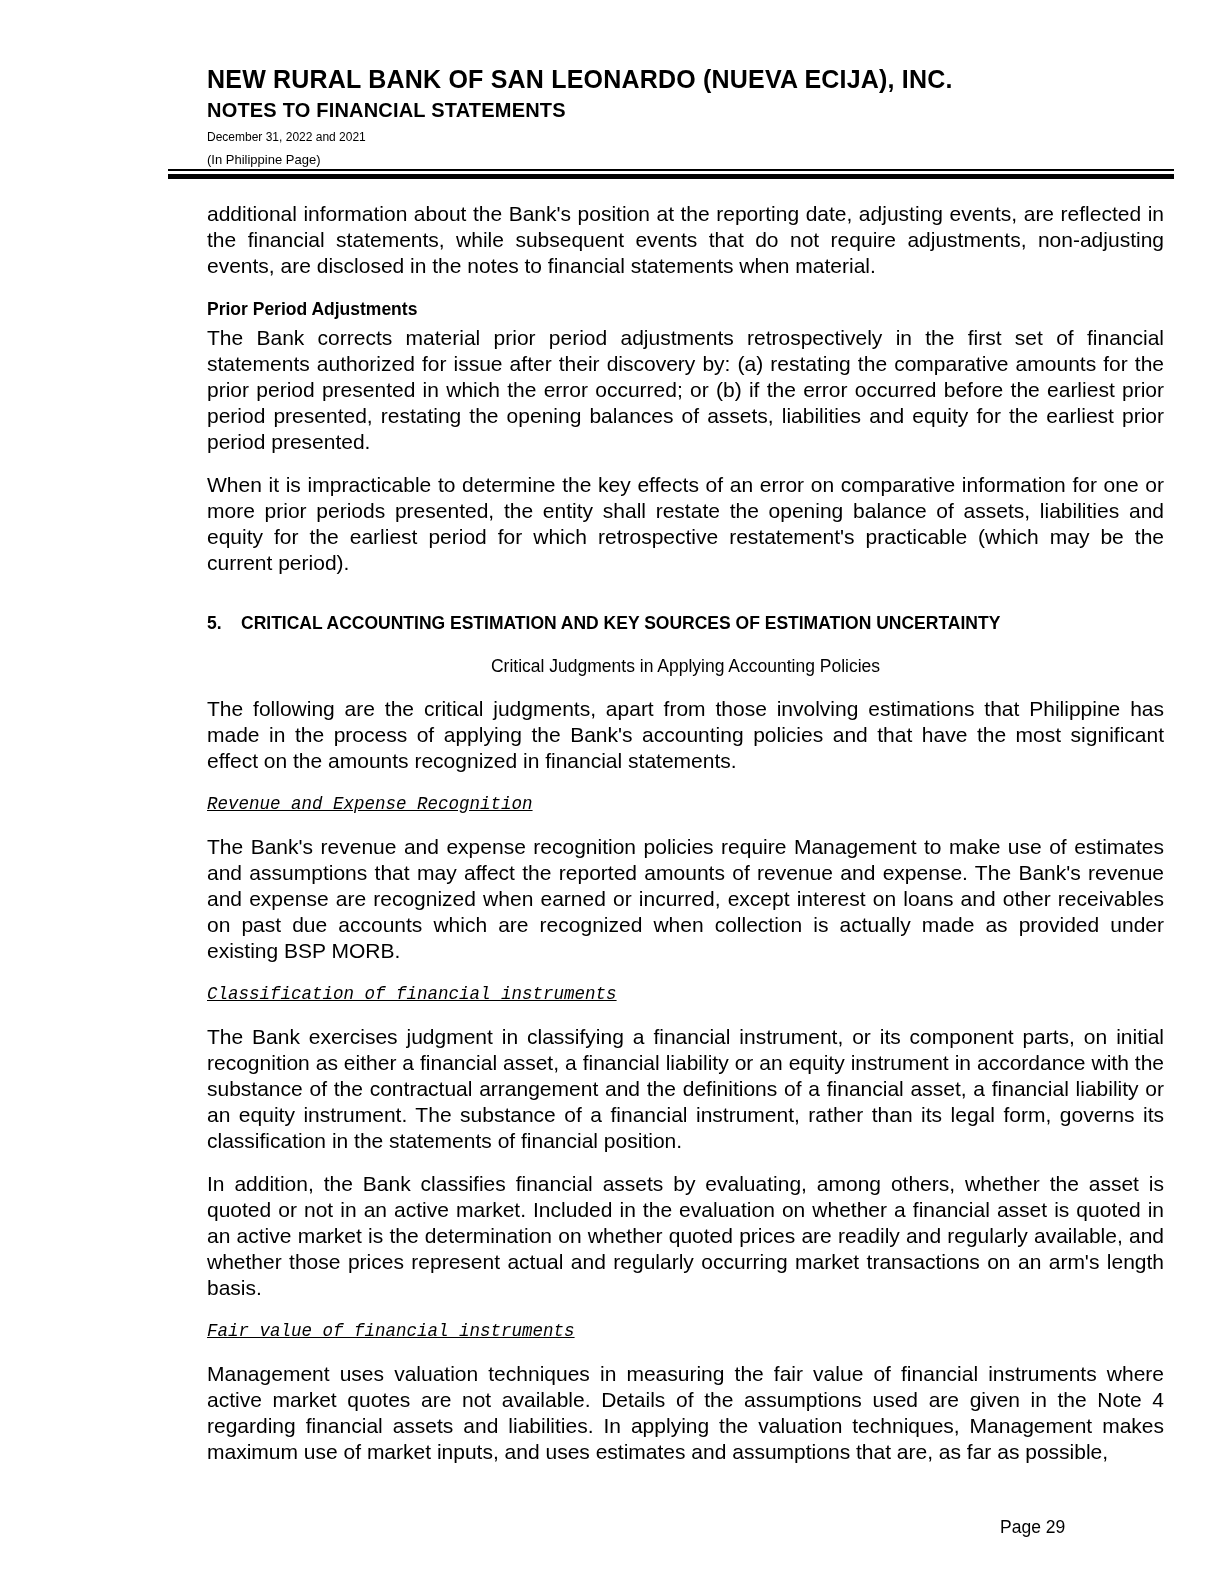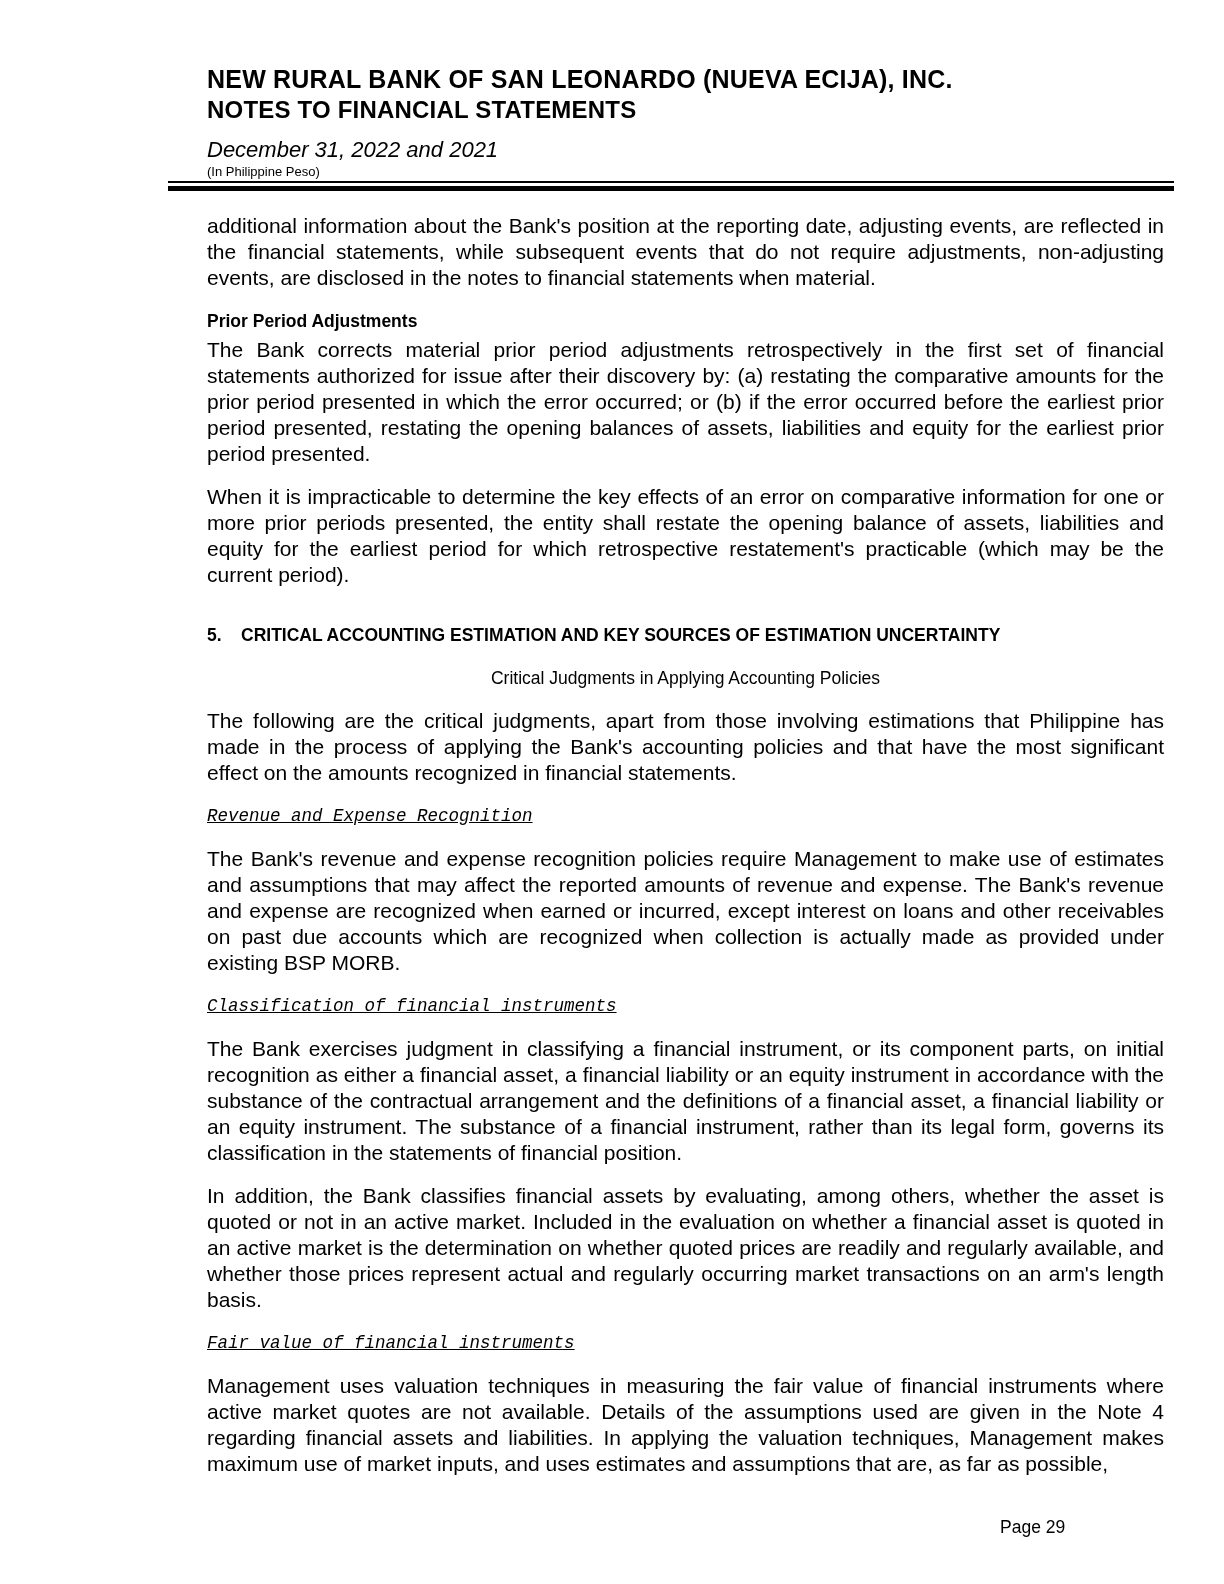--- a/index.html
+++ b/index.html
@@ -20,31 +20,30 @@
   }
   
   .hdr-bank {
     font-size: 25px;
     font-weight: bold;
     line-height: 31px;
     letter-spacing: 0.2px;
     white-space: nowrap;
   }
   .hdr-title {
-    font-size: 24px;
+    font-size: 20px;
     font-weight: bold;
     line-height: 26px;
     margin-top: 2px;
     letter-spacing: 0.2px;
   }
   .hdr-date {
-    font-size: 22px;
+    font-size: 12px;
     line-height: 23px;
-    margin-top: 15px;
-    font-style: italic;
+    margin-top: 3px;
   }
   .hdr-peso {
     font-size: 13px;
     line-height: 16px;
     margin-top: 3px;
   }
   .hdr-rules {
     margin-left: -39px;
     margin-right: -10px;
     margin-top: 1px;
@@ -108,21 +107,21 @@
 </style>
 </head>
 <body>
 
 <div class="page">
 
   <header>
     <div class="hdr-bank">NEW RURAL BANK OF SAN LEONARDO (NUEVA ECIJA), INC.</div>
     <div class="hdr-title">NOTES TO FINANCIAL STATEMENTS</div>
     <div class="hdr-date">December 31, 2022 and 2021</div>
-    <div class="hdr-peso">(In Philippine Peso)</div>
+    <div class="hdr-peso">(In Philippine Page)</div>
     <div class="hdr-rules">
       <div class="rule-thin"></div>
       <div class="rule-thick"></div>
     </div>
   </header>
 
   <main>
 
     <p>additional information about the Bank's position at the reporting date, adjusting events, are reflected in the financial statements, while subsequent events that do not require adjustments, non-adjusting events, are disclosed in the notes to financial statements when material.</p>
 

